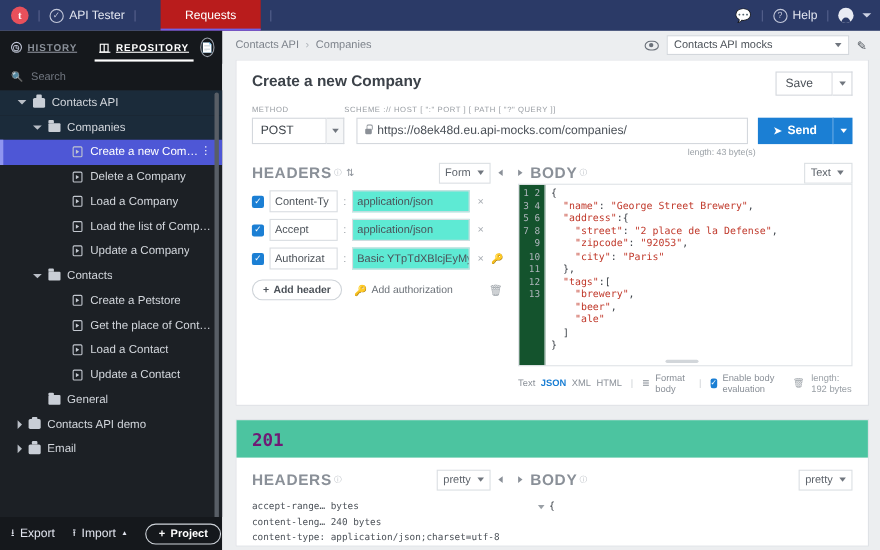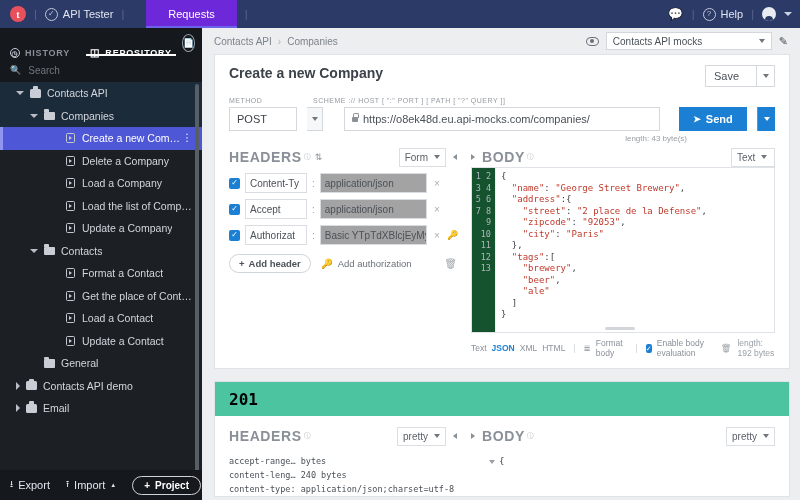--- a/index.html
+++ b/index.html
@@ -28,42 +28,42 @@
   .circ-ico {
     width: 13px; height: 13px; border: 1.3px solid #c3c8da; border-radius: 50%;
     display: inline-flex; align-items: center; justify-content: center;
     font-size: 8px; color: #c3c8da; line-height: 1;
   }
   .tabs-nav { display: flex; height: 28px; margin-left: 14px; }
   .tab {
     padding: 0 22px; height: 28px; display: flex; align-items: center;
     font-size: 11px; color: #cdd2e3; position: relative;
   }
-  .tab.active { background: #6d28d9; color: #ffffff; }
+  .tab.active { background: #b91c1c; color: #ffffff; }
   .tab.active::after {
     content: ""; position: absolute; left: 0; right: 0; bottom: 0; height: 2px;
     background: #6c63e8;
   }
   .topbar-right { margin-left: auto; display: flex; align-items: center; padding-right: 8px; gap: 0; }
   .avatar-ico {
     width: 14px; height: 14px; border-radius: 50%; background: #e9ebf3;
     display: inline-flex; align-items: flex-end; justify-content: center; overflow: hidden;
   }
   .avatar-ico i { width: 8px; height: 5px; border-radius: 4px 4px 0 0; background: #2b3a67; display: block; }
   .caret-dn { width: 0; height: 0; border-left: 4px solid transparent; border-right: 4px solid transparent; border-top: 4px solid #cdd2e3; }
 
   
   .main { flex: 1; display: flex; min-height: 0; }
 
   
   .sidebar { width: 202px; background: #1c2025; display: flex; flex-direction: column; flex: 0 0 202px; }
   .side-tabs { height: 30px; background: #15181c; display: flex; align-items: center; position: relative; }
   .side-tab {
-    display: flex; align-items: flex-end; gap: 5px; font-size: 9px; font-weight: bold;
-    letter-spacing: .8px; color: #8a9099; padding: 0 10px; height: 30px;
+    display: flex; align-items: center; gap: 5px; font-size: 9px; font-weight: bold;
+    letter-spacing: .8px; color: #8a9099; padding: 0 10px; height: 30px; text-decoration: underline;
   }
   .side-tab.active { color: #ffffff; position: relative; }
   .side-tab.active::after {
     content: ""; position: absolute; left: 6px; right: 6px; bottom: 2px; height: 2px; background: #ffffff;
   }
   .doc-btn {
     margin-left: auto; margin-right: 8px; width: 18px; height: 18px; border-radius: 50%;
     border: 1.2px solid #9aa0aa; display: flex; align-items: center; justify-content: center;
   }
   .searchbar {
@@ -143,21 +143,21 @@
     border: 1px solid #d4d8dd; height: 22px; width: 52px; display: flex;
     align-items: center; padding: 0 8px; font-size: 11px; color: #4b5158; background: #fff;
   }
   .save-caret {
     border: 1px solid #d4d8dd; border-left: none; height: 22px; width: 18px;
     display: flex; align-items: center; justify-content: center; background: #fff;
   }
 
   .fieldlabels { display: flex; margin-top: 10px; font-size: 7px; letter-spacing: .5px; color: #969ba1; }
   .lbl-method { width: 84px; }
-  .req-line { display: flex; align-items: center; margin-top: 3px; gap: 10px; }
+  .req-line { display: flex; align-items: center; margin-top: 3px; gap: 0; }
   .method-sel {
     width: 68px; height: 24px; border: 1px solid #d4d8dd; display: flex; align-items: center;
     padding: 0 7px; font-size: 11px; color: #3c4249; background: #fff;
   }
   .method-caret {
     width: 16px; height: 24px; border: 1px solid #d4d8dd; border-left: none; background: #f6f7f8;
     display: flex; align-items: center; justify-content: center;
   }
   .url-input {
     flex: 1; height: 24px; border: 1px solid #d4d8dd; margin-left: 11px; display: flex;
@@ -201,21 +201,21 @@
   .chk {
     width: 11px; height: 11px; background: #1b7fd4; border-radius: 2px; flex: 0 0 auto;
     display: flex; align-items: center; justify-content: center; color: #fff; font-size: 8px; line-height: 1;
   }
   .hdr-key {
     width: 62px; height: 20px; border: 1px solid #d9dde1; background: #fff; display: flex;
     align-items: center; padding: 0 4px; font-size: 10px; color: #4b5158; overflow: hidden; white-space: nowrap;
   }
   .colon { color: #9aa0a6; font-size: 10px; }
   .hdr-val {
-    flex: 1; height: 20px; border: 1px solid #d9dde1; background: #a3a3a3; display: flex;
+    flex: 1; height: 20px; border: 1px solid #d9dde1; background: #5eead4; display: flex;
     align-items: center; padding: 0 4px; font-size: 10px; color: #4b5158; overflow: hidden; white-space: nowrap;
     min-width: 0;
   }
   .x-btn { color: #a9aeb4; font-size: 10px; width: 10px; text-align: center; flex: 0 0 auto;}
   .key-ico { width: 10px; flex: 0 0 auto; color: #a9aeb4; font-size: 9px; }
   .hdr-actions { display: flex; align-items: center; gap: 11px; margin-top: 9px; }
   .add-hdr {
     border: 1px solid #cfd4d9; border-radius: 10px; height: 19px; padding: 0 9px;
     display: flex; align-items: center; gap: 4px; font-size: 9.5px; color: #4b5158; background: #fff; font-weight: bold;
   }
@@ -240,21 +240,21 @@
   .ed-foot .bar { color: #ccd0d4; margin: 0 3px; }
   .chk-sm { width: 9px; height: 9px; background: #1b7fd4; border-radius: 2px; display: inline-flex; align-items: center; justify-content: center; color: #fff; font-size: 7px; line-height: 1; }
   .ed-foot .right { margin-left: auto; display: flex; align-items: center; gap: 6px; color: #9aa0a6; }
 
   
   .card.resp { margin-top: 12px; }
   .resp-head { display: flex; align-items: center; padding: 11px 14px 9px 14px; }
   .resp-title { font-size: 13px; font-weight: bold; color: #3c4249; }
   .elapsed { margin-left: auto; font-size: 7.5px; color: #9aa0a6; }
   .status-bar {
-    background: #4cc4a0; color: #000000; height: 34px; display: flex; align-items: center;
+    background: #4cc4a0; color: #701a75; height: 34px; display: flex; align-items: center;
     padding: 16px 14px; font-family: "DejaVu Sans Mono", monospace; font-size: 16px; font-weight: bold;
   }
   .resp-panes { display: flex; padding: 10px 14px 0 14px; }
   .mono-list { font-family: "DejaVu Sans Mono", monospace; font-size: 8.5px; color: #4b5158; line-height: 14px; margin-top: 8px; }
   .resp-code { font-family: "DejaVu Sans Mono", monospace; font-size: 9px; line-height: 14px; margin-top: 8px; padding-left: 18px; color: #3c4249; }
   .tri-d { display:inline-block; width: 0; height: 0; border-left: 3.5px solid transparent; border-right: 3.5px solid transparent; border-top: 4px solid #9aa0a6; margin-right: 4px; vertical-align: middle;}
 </style>
 </head>
 <body>
 
@@ -351,21 +351,21 @@
               <span class="node-label">Update a Company</span>
             </div>
             <div class="node lvl1">
               <span class="arrow-d"></span>
               <span class="ico-folder"></span>
               <span class="node-label">Contacts</span>
             </div>
             <div class="node lvl2">
               <span class="arrow-sp"></span>
               <span class="ico-doc"></span>
-              <span class="node-label">Format a Contact</span>
+              <span class="node-label">Create a Petstore</span>
             </div>
             <div class="node lvl2">
               <span class="arrow-sp"></span>
               <span class="ico-doc"></span>
               <span class="node-label">Get the place of Contacts</span>
             </div>
             <div class="node lvl2">
               <span class="arrow-sp"></span>
               <span class="ico-doc"></span>
               <span class="node-label">Load a Contact</span>

